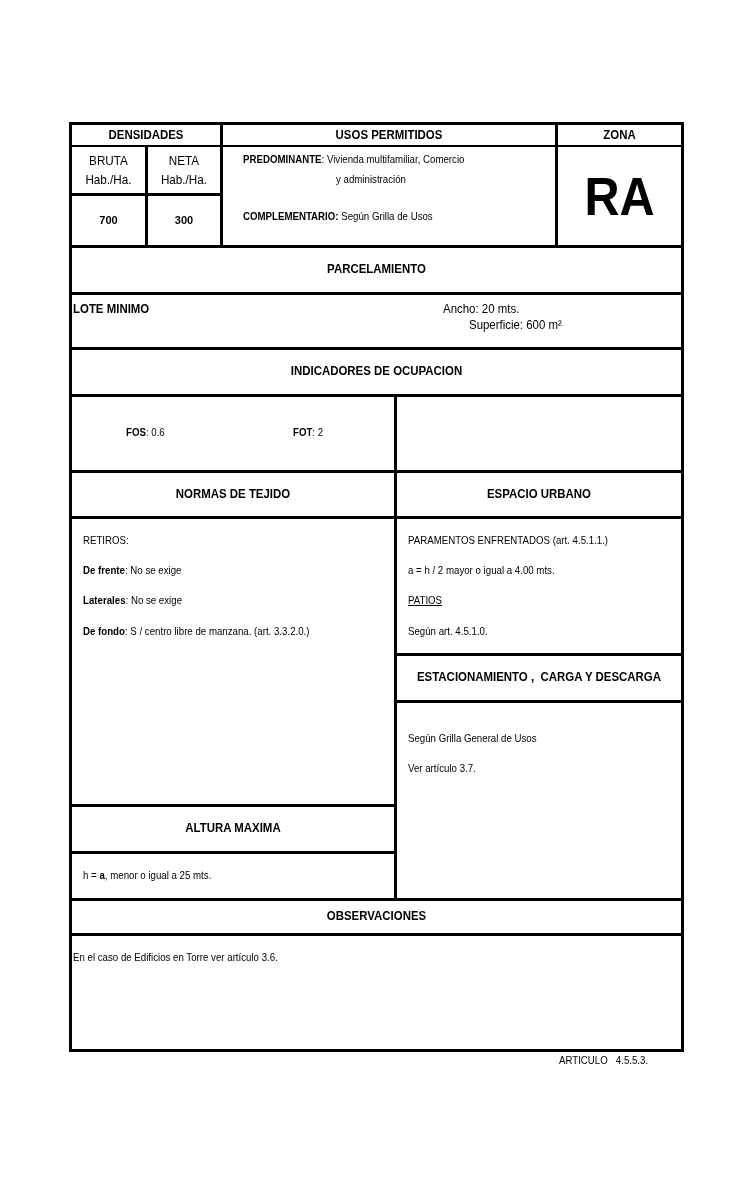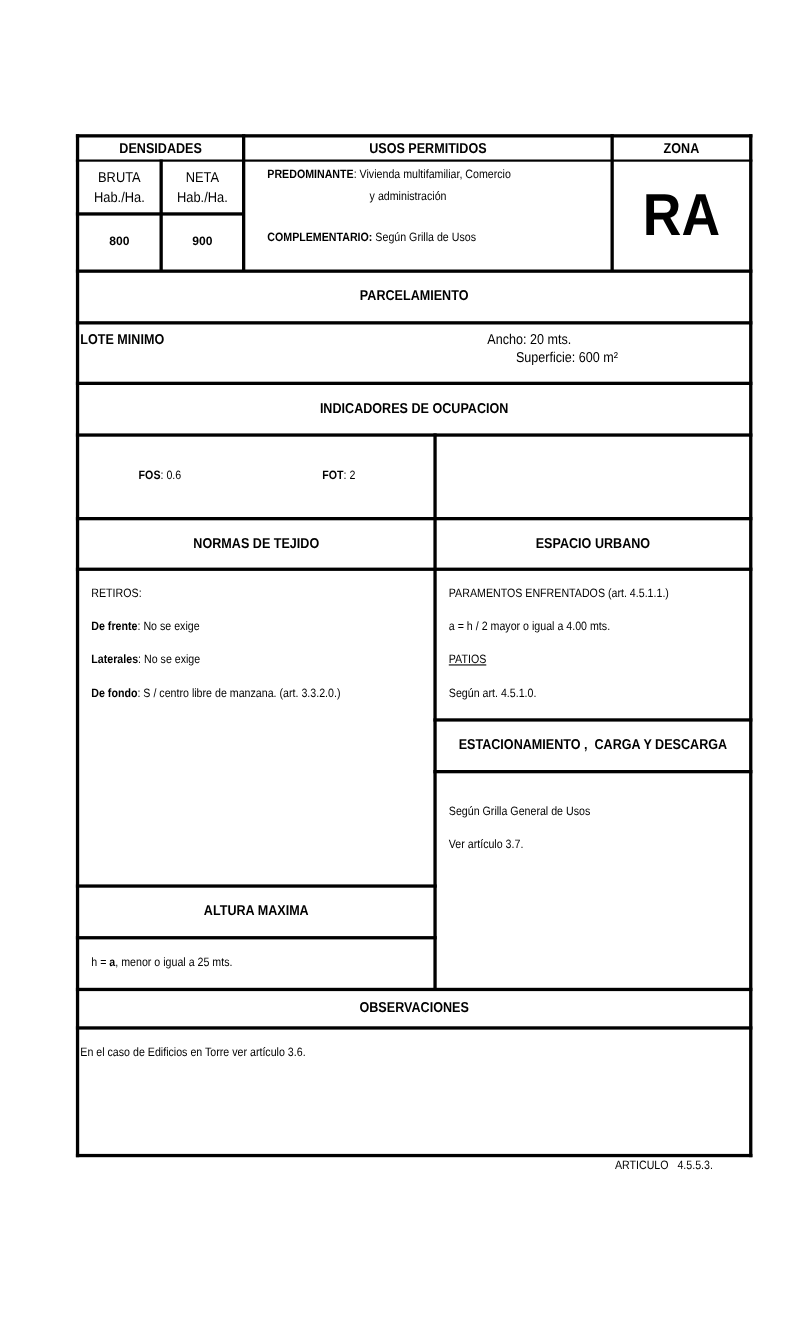--- a/index.html
+++ b/index.html
@@ -44,22 +44,22 @@
   <div class="hline" style="left:69px; top:804px; width:328px;"></div>
   <div class="hline" style="left:69px; top:851px; width:328px;"></div>
   <div class="hline" style="left:69px; top:898px; width:615px;"></div>
   <div class="hline" style="left:69px; top:933px; width:615px;"></div>
 
   <div class="hdr" style="left:72px; top:126px; width:148px; line-height:18px;">DENSIDADES</div>
   <div class="abs" style="left:72px; top:153px; width:73px; text-align:center; font-size:13px; transform:scaleX(0.9);">BRUTA</div>
   <div class="abs" style="left:72px; top:172px; width:73px; text-align:center; font-size:13px; transform:scaleX(0.9);">Hab./Ha.</div>
   <div class="abs" style="left:148px; top:153px; width:72px; text-align:center; font-size:13px; transform:scaleX(0.9);">NETA</div>
   <div class="abs" style="left:148px; top:172px; width:72px; text-align:center; font-size:13px; transform:scaleX(0.9);">Hab./Ha.</div>
-  <div class="abs b" style="left:72px; top:214px; width:73px; text-align:center; font-size:11px;">800</div>
-  <div class="abs b" style="left:148px; top:214px; width:72px; text-align:center; font-size:11px;">900</div>
+  <div class="abs b" style="left:72px; top:214px; width:73px; text-align:center; font-size:11px;">700</div>
+  <div class="abs b" style="left:148px; top:214px; width:72px; text-align:center; font-size:11px;">300</div>
 
   <div class="hdr" style="left:223px; top:126px; width:332px; line-height:18px;">USOS PERMITIDOS</div>
   <div class="txt" style="left:243px; top:153px;">
     <span class="b">PREDOMINANTE</span><span>: Vivienda multifamiliar, Comercio</span>
   </div>
   <div class="txt" style="left:336px; top:173px;">y administración</div>
   <div class="txt" style="left:243px; top:210px;">
     <span class="b">COMPLEMENTARIO:</span><span> Según Grilla de Usos</span>
   </div>
 

